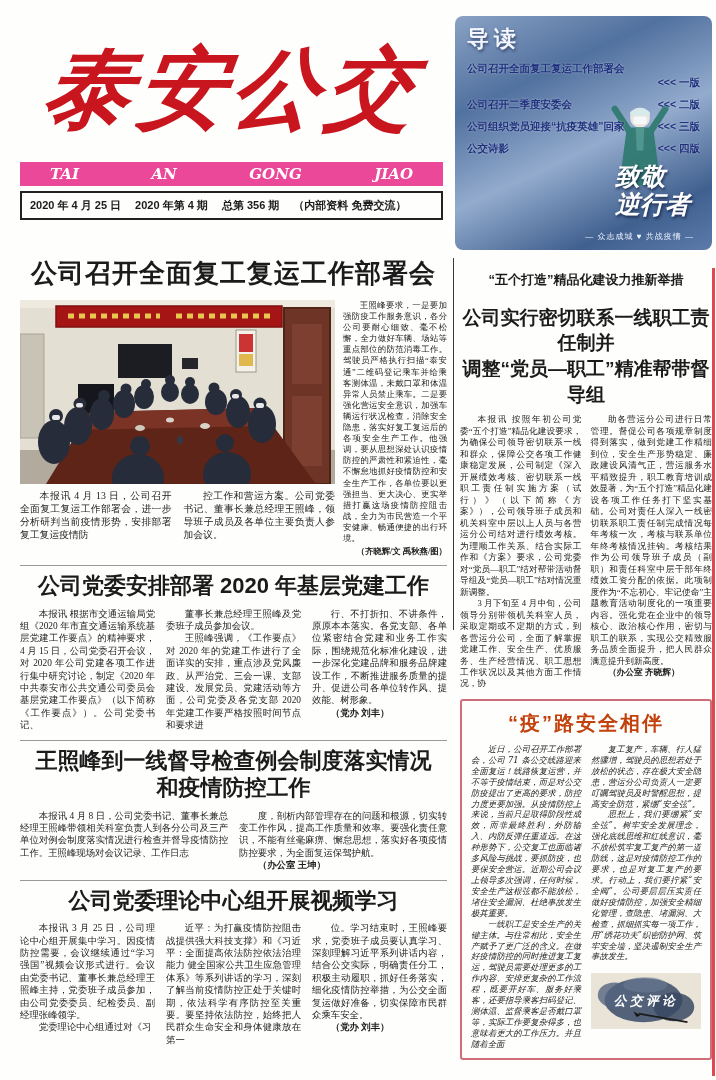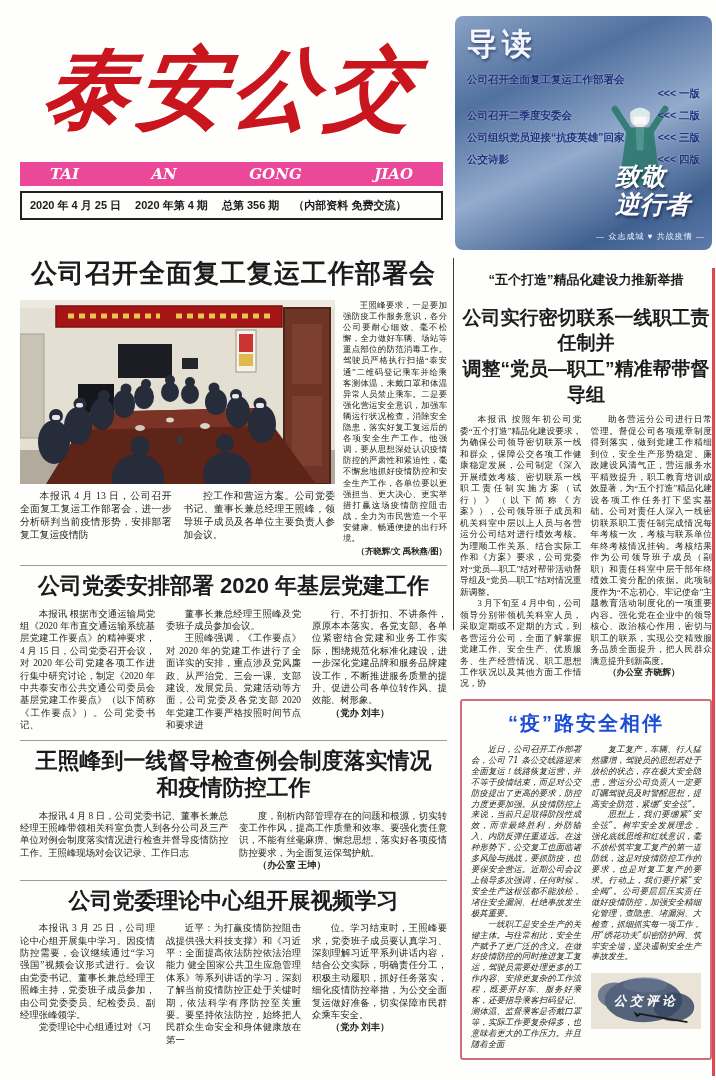--- a/index.html
+++ b/index.html
@@ -18,32 +18,32 @@
   .info-box{border:2px solid #222;margin-top:5px;padding:3px 8px;
     font-family:"Liberation Sans",sans-serif;font-weight:700;font-size:11px;}
   .info-row{display:flex;gap:14px;align-items:baseline;padding:2px 0;white-space:nowrap;}
   .email-link{text-decoration:underline;font-weight:700;}
 
   
   .daodu{width:257px;height:234px;border-radius:8px;position:relative;overflow:hidden;
     box-sizing:border-box;padding:8px 12px;
     background:linear-gradient(155deg,#8aa2c4 0%,#51719f 28%,#93abcd 55%,#40608f 82%,#5c7bab 100%);}
   .daodu-title{color:#f4f7ff;font-family:"Liberation Sans",sans-serif;font-weight:900;
-    font-size:30px;letter-spacing:5px;text-shadow:1px 2px 3px rgba(20,30,70,.6);}
+    font-size:22px;letter-spacing:5px;text-shadow:1px 2px 3px rgba(20,30,70,.6);}
   .guide-list{margin-top:4px;position:relative;z-index:2;}
   .guide-item{display:flex;justify-content:space-between;margin-top:8px;
     font-family:"Liberation Sans",sans-serif;font-weight:900;font-size:10.5px;
     color:#1e2f7d;text-shadow:0 0 2px rgba(255,255,255,.55);}
   .guide-item.stack{flex-direction:column;align-items:flex-end;}
   .guide-item.stack .g-text{align-self:flex-start;}
   .worker-icon{position:absolute;left:152px;top:82px;z-index:1;opacity:.92;}
   .slogan{position:absolute;right:22px;bottom:30px;z-index:2;color:#fff;
     font-family:"DejaVu Serif",serif;font-style:italic;font-weight:700;font-size:25px;
     line-height:1.15;white-space:pre-line;text-shadow:1px 2px 3px rgba(15,25,60,.75);}
-  .tagline{position:absolute;right:7px;bottom:8px;z-index:2;color:#eef2ff;font-size:8px;
+  .tagline{position:absolute;right:18px;bottom:8px;z-index:2;color:#eef2ff;font-size:8px;
     font-family:"Liberation Sans",sans-serif;letter-spacing:1px;}
 
   
   .content{display:flex;gap:6px;padding:4px 4px 0 20px;}
   .left-col{width:427px;}
   .v-div{width:1px;background:#3a3a3a;height:372px;margin-top:4px;}
   .right-col{width:258px;}
 
   .body p{margin:0;text-indent:2em;text-align:justify;line-height:1.32;}
   .byline{text-align:right;font-weight:700;text-indent:0;margin-top:1px;}
@@ -67,21 +67,21 @@
 
   .kicker{font-family:"Liberation Sans",sans-serif;font-weight:700;font-size:13px;
     text-align:center;margin:17px 0 3px;}
   .h-right{font-family:"Liberation Sans",sans-serif;font-weight:900;font-size:19px;
     text-align:center;line-height:1.35;white-space:pre-line;margin-bottom:7px;}
   .cols2{display:flex;gap:9px;}
   .cols2 .col{flex:1;font-size:8.7px;}
 
   .essay{border:2px solid #cf6d79;border-radius:3px;margin-top:9px;padding:7px 9px 8px;
     box-sizing:border-box;}
-  .essay-title{color:#1d4ed8;font-family:"Liberation Sans",sans-serif;font-weight:900;
+  .essay-title{color:#c2410c;font-family:"Liberation Sans",sans-serif;font-weight:900;
     font-size:20px;letter-spacing:2px;text-align:center;margin:2px 0 7px;}
   .essay .cols2{gap:10px;}
   .essay .col{font-family:"DejaVu Serif",serif;font-style:italic;font-size:8.4px;}
   .essay .col p{line-height:1.3;}
   .stamp-svg{display:block;width:100%;height:64px;margin-top:7px;}
 
   .edge-line{position:absolute;right:1px;top:268px;bottom:4px;width:3px;background:#e0474f;}
 </style>
 </head>
 <body>

